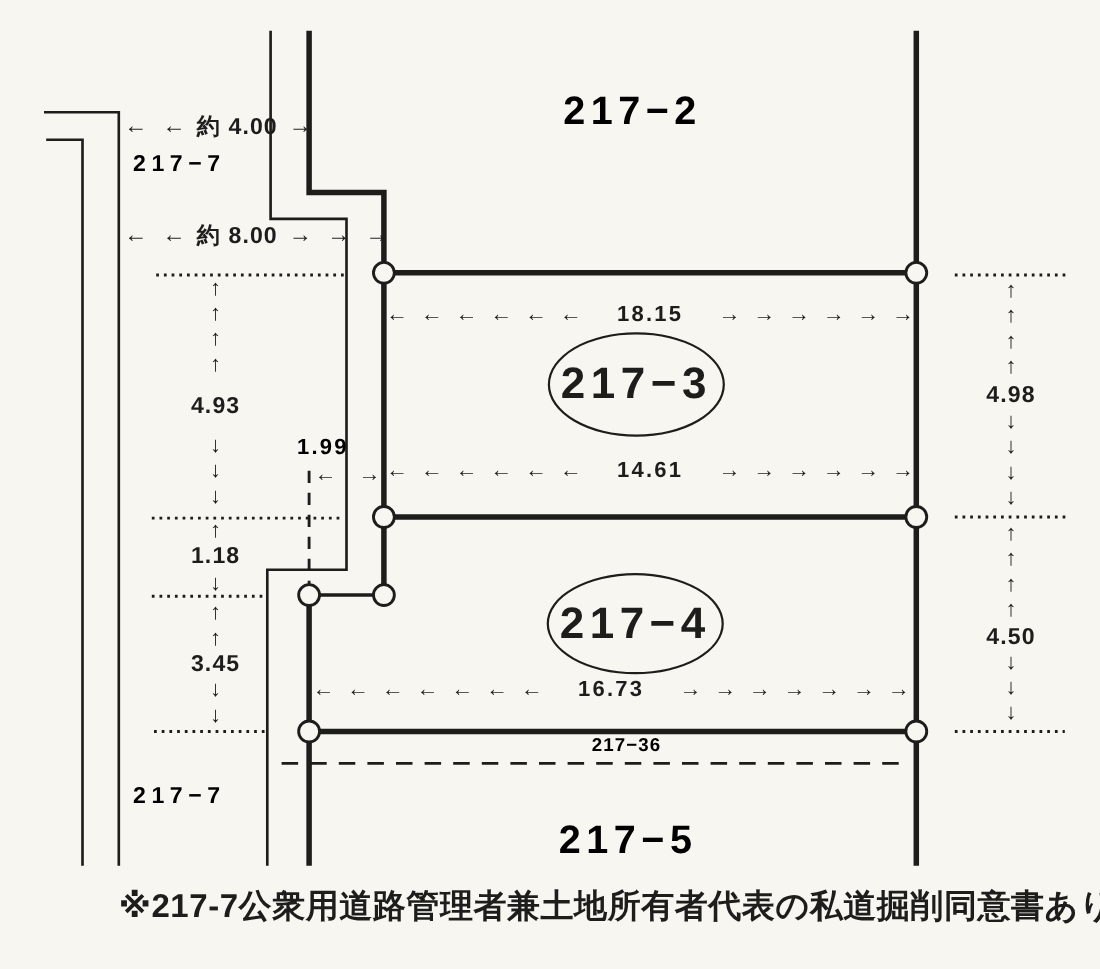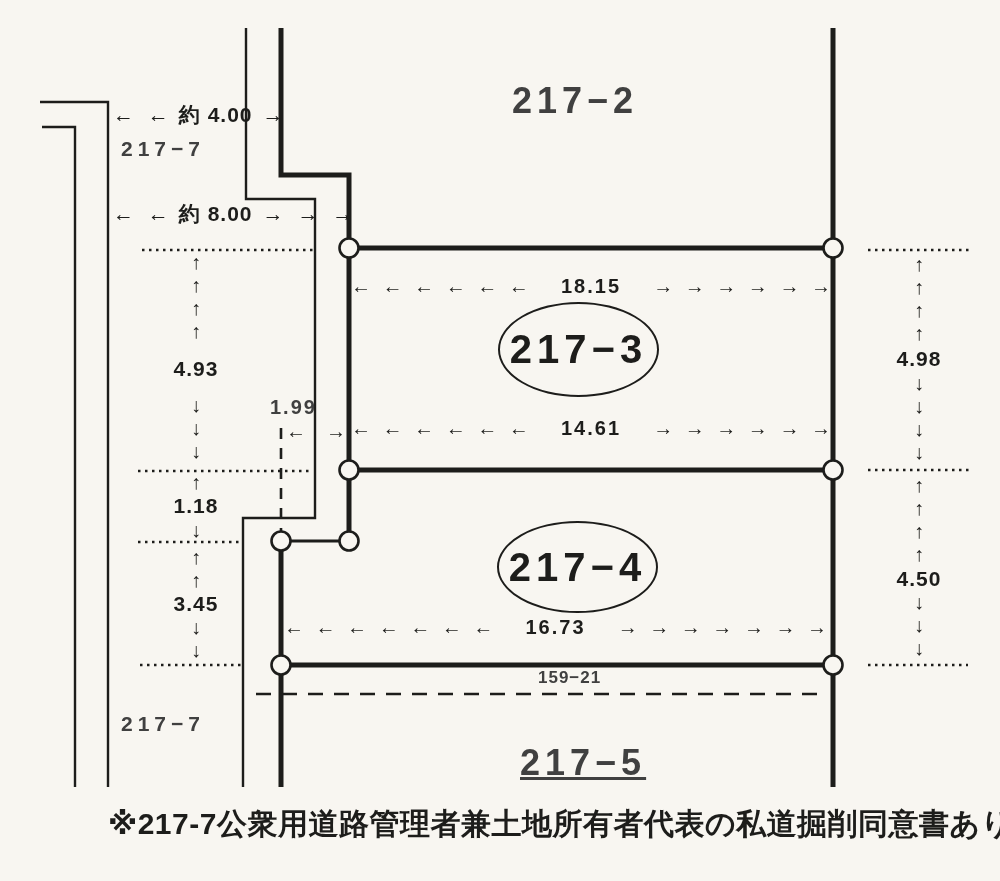--- a/index.html
+++ b/index.html
@@ -9,21 +9,21 @@
   }
   #stage{
     position:relative;
     width:1000px;height:881px;
     background:#f8f6f1;
     color:#1d1d1b;
     overflow:hidden;
   }
   #plan-svg{position:absolute;left:0;top:0;}
   .abs{position:absolute;}
-  .lbl{font-weight:700;white-space:nowrap;color:#404040;}
+  .lbl{font-weight:700;white-space:nowrap;color:#000000;}
   .big{font-size:36px;letter-spacing:5px;}
   .road-lbl{font-size:21px;letter-spacing:5px;}
   .small-lbl{font-size:17px;letter-spacing:1px;font-weight:700;}
   .dim-row{
     display:flex;align-items:center;justify-content:space-between;
     font-size:20px;font-weight:700;white-space:nowrap;
   }
   .dim-row .arrows{word-spacing:6px;letter-spacing:0;font-weight:400;}
   .dim-row .value{letter-spacing:2px;padding:0 6px;}
   .top-row{display:flex;align-items:center;font-size:21px;font-weight:700;white-space:nowrap;}
@@ -104,25 +104,25 @@
   <div class="abs lbl road-lbl" style="left:121px;top:137px;">217−7</div>
 
   <div class="abs ellipse" style="left:498px;top:302px;width:157px;height:91px;">
     <span>217−3</span>
   </div>
 
   <div class="abs ellipse" style="left:497px;top:521px;width:157px;height:88px;">
     <span>217−4</span>
   </div>
 
-  <div class="abs lbl small-lbl" style="left:538px;top:668px;">159−21</div>
+  <div class="abs lbl small-lbl" style="left:538px;top:668px;">217−36</div>
 
   <div class="abs lbl road-lbl" style="left:121px;top:712px;">217−7</div>
 
-  <div class="abs lbl big" style="left:520px;top:742px;width:150px;text-align:left;text-decoration:underline;">217−5</div>
+  <div class="abs lbl big" style="left:484px;top:742px;width:150px;text-align:right;">217−5</div>
 
   <div class="abs top-row" style="left:113px;top:101px;">
     <span class="arrows">← ←</span>
     <span class="value">約 4.00</span>
     <span class="arrows">→</span>
   </div>
 
   <div class="abs top-row" style="left:113px;top:200px;">
     <span class="arrows">← ←</span>
     <span class="value">約 8.00</span>

